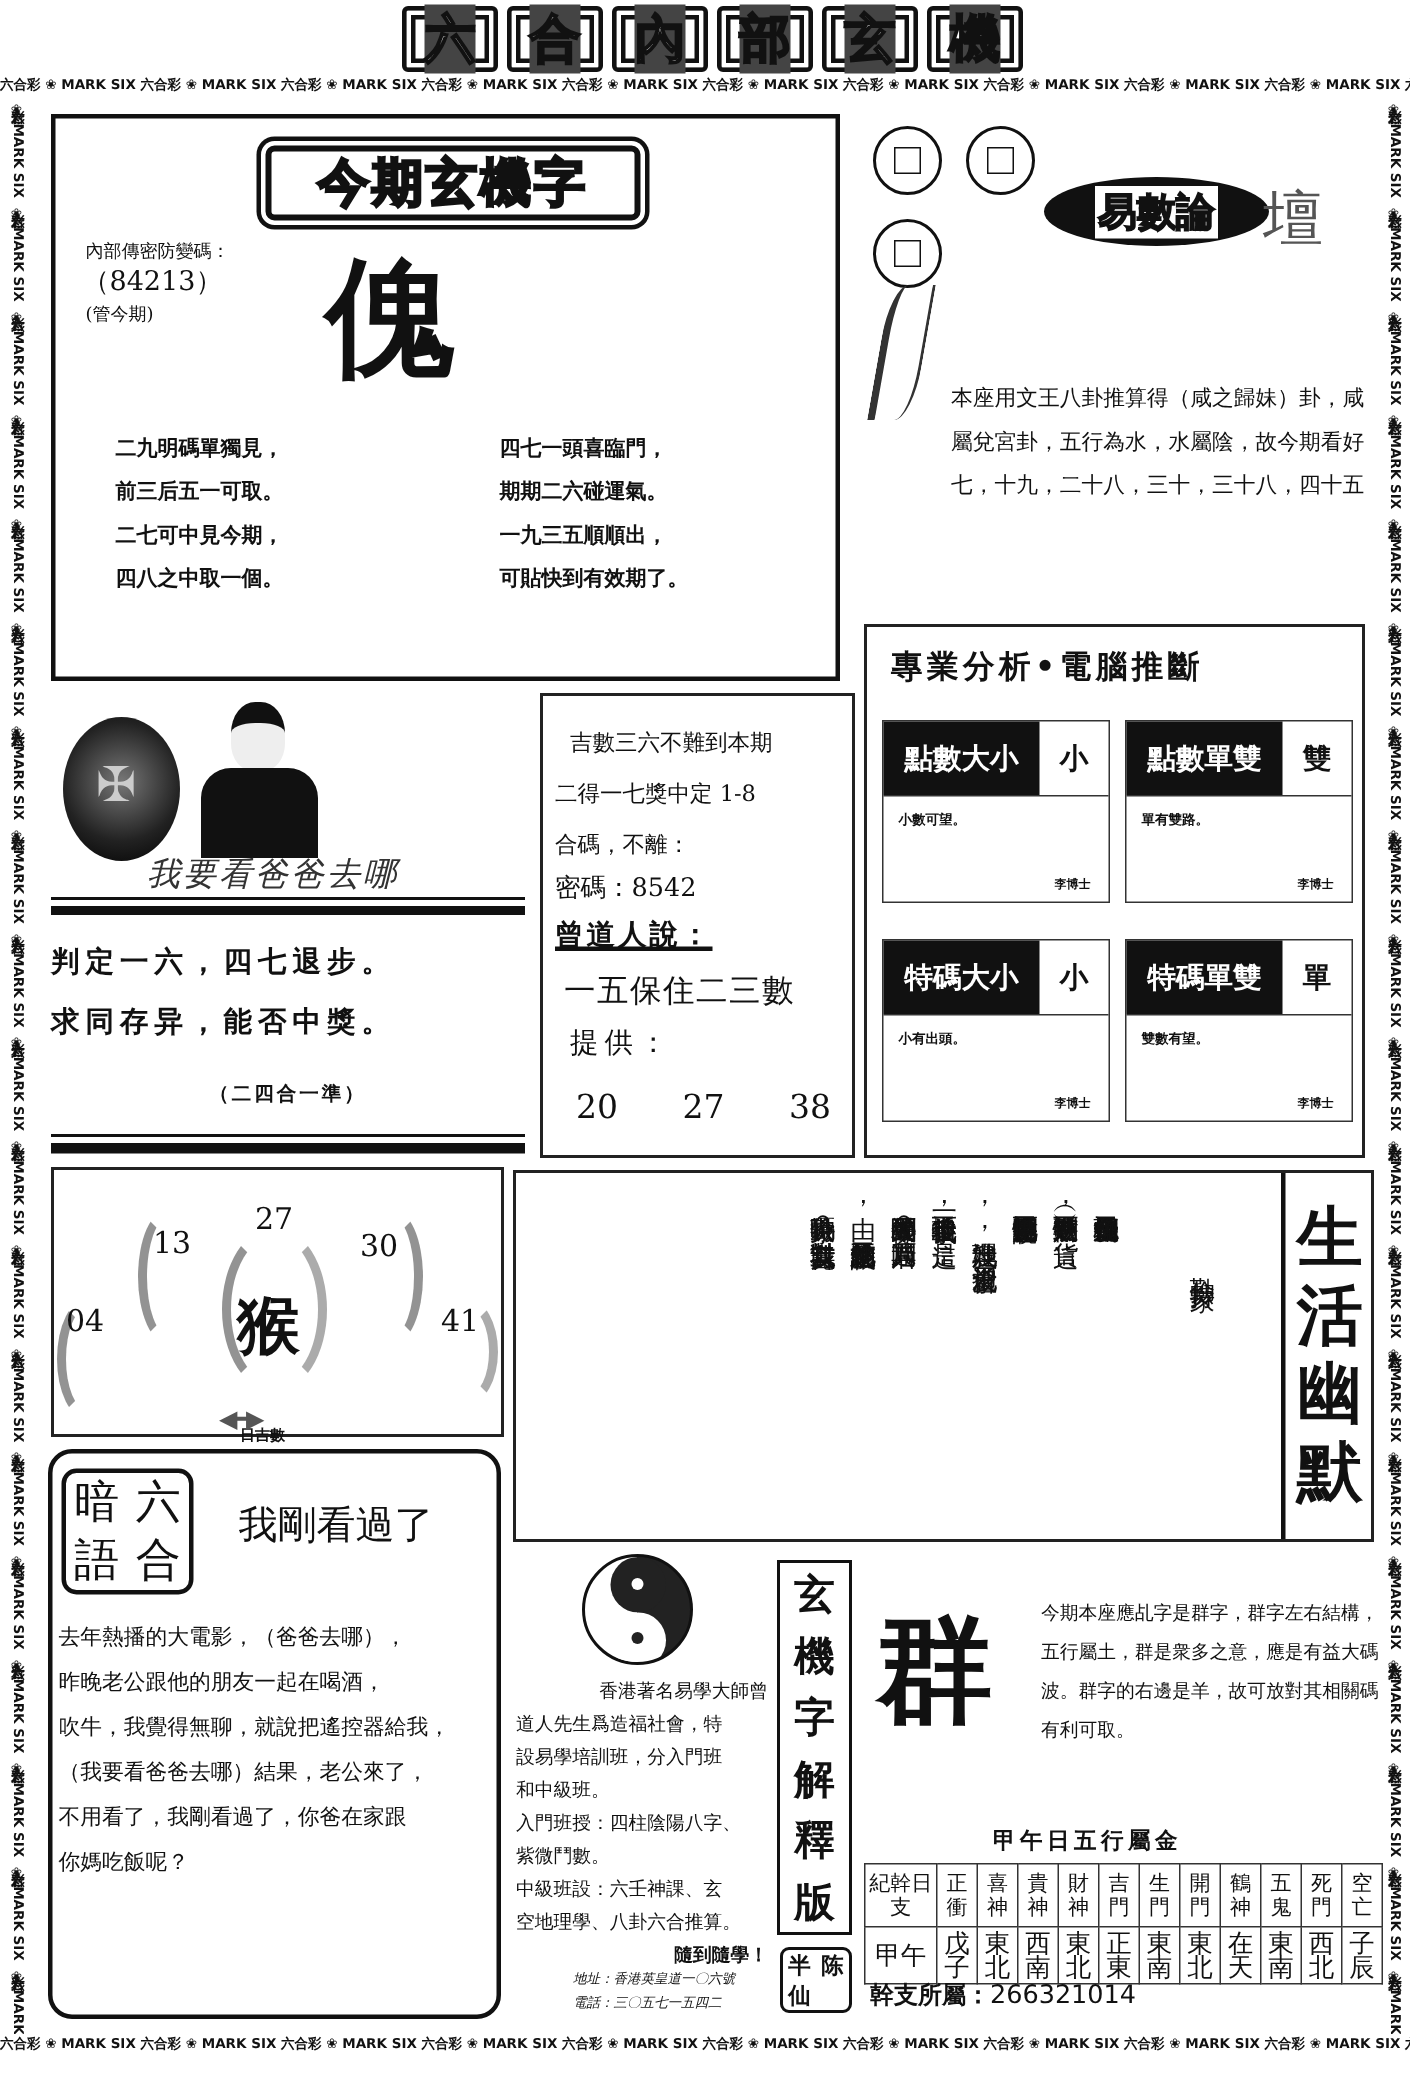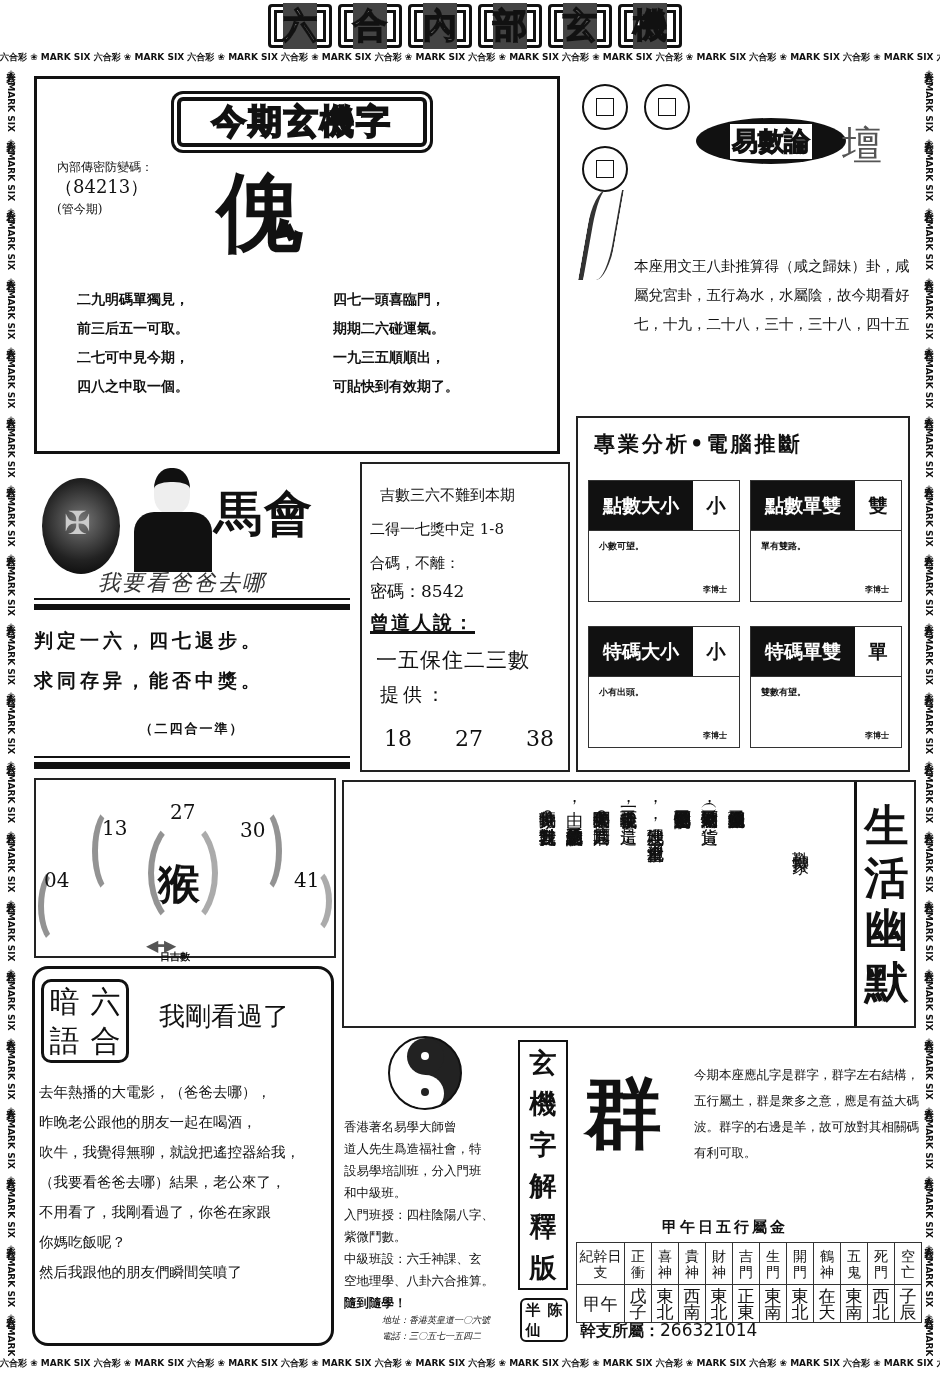--- a/index.html
+++ b/index.html
@@ -107,21 +107,21 @@
   .p8-body { left: 4px; top: 108px; width: 300px; font-size: 14.5px; line-height: 30px; white-space: nowrap; }
 
   
   .p9-yy { left: 388px; top: 1036px; width: 74px; height: 74px; border-radius: 50%; border: 2px solid #111;
     background: linear-gradient(90deg, #fff 50%, #222 50%); overflow: hidden; }
   .p9-yy::before { content: ""; position: absolute; left: 17px; top: 0; width: 37px; height: 37px; border-radius: 50%; background: #222; }
   .p9-yy::after { content: ""; position: absolute; left: 17px; top: 37px; width: 37px; height: 37px; border-radius: 50%; background: #fff; }
   .p9-dot1 { left: 421px; top: 1052px; width: 8px; height: 8px; border-radius: 50%; background: #fff; z-index: 2; }
   .p9-dot2 { left: 421px; top: 1088px; width: 8px; height: 8px; border-radius: 50%; background: #222; z-index: 2; }
   .p9-text { left: 344px; top: 1116px; width: 168px; font-size: 12.5px; line-height: 22px; }
-  .p9-text .c { text-align: left; }
+  .p9-text .c { text-align: right; }
   .p9-footer { left: 382px; top: 1312px; font-size: 9px; line-height: 16px; font-style: italic; }
 
   
   .p10 { left: 518px; top: 1040px; width: 50px; height: 250px; border: 2px solid #111; display: flex; flex-direction: column; align-items: center; justify-content: space-around; font-family: "DejaVu Sans", sans-serif; font-weight: bold; font-size: 27px; }
   .p10-seal { left: 520px; top: 1298px; width: 48px; height: 44px; border: 2px solid #111; border-radius: 6px; display: grid; grid-template-columns: 1fr 1fr; font-family: "DejaVu Sans", sans-serif; font-size: 15px; font-weight: bold; line-height: 20px; text-align: center; }
 
   
   .p11-char { left: 584px; top: 1062px; font-family: "DejaVu Serif", serif; font-weight: bold; font-size: 78px; }
   .p11-text { left: 694px; top: 1062px; width: 226px; font-size: 12.5px; line-height: 26px; }
 
@@ -231,41 +231,40 @@
     <div class="card-sign">李博士</div>
   </div>
 </div>
 
 <div class="abs p4">
   <div class="abs p4-emblem"></div>
   <div class="abs p4-person">
     <div class="p4-head"></div>
       <div class="p4-body"></div>
   </div>
-  <div class="abs p4-mahui">馬會</div>
   <div class="abs p4-subtitle">我要看爸爸去哪</div>
   <div class="abs p4-rule1"></div>
   <div class="abs p4-rule2"></div>
   <div class="abs p4-poem" style="top:168px">判定一六，四七退步。</div>
   <div class="abs p4-poem" style="top:208px">求同存异，能否中獎。</div>
   <div class="abs p4-note">（二四合一準）</div>
   <div class="abs p4-rule3"></div>
   <div class="abs p4-rule4"></div>
 </div>
 
 <div class="abs p5">
   <div class="abs p5-line" style="top:22px; left:18px">吉數三六不難到本期</div>
   <div class="abs p5-line" style="top:56px">二得一七獎中定 1-8</div>
   <div class="abs p5-line" style="top:90px">合碼，不離：</div>
   <div class="abs p5-line" style="top:116px; font-size:17px">密碼：8542</div>
   <div class="abs p5-heading">曾道人說：</div>
   <div class="abs p5-big">一五保住二三數</div>
   <div class="abs p5-provide">提供：</div>
   <div class="abs p5-nums">
-    <span>18</span>
+    <span>20</span>
     <span>27</span>
     <span>38</span>
   </div>
 </div>
 
 <div class="abs p6">
   <div class="petal" style="left:2px; top:86px; width:40px; height:80px"></div>
   <div class="petal" style="left:56px; top:26px; width:40px; height:90px"></div>
   <div class="petal" style="left:112px; top:38px; width:70px; height:110px; border-right-color:#888"></div>
   <div class="petal" style="left:206px; top:26px; width:40px; height:90px; border-left-color:transparent; border-right-color:#666"></div>
@@ -308,21 +307,20 @@
       <span>合</span>
   </div>
   <div class="abs p8-title">我剛看過了</div>
   <div class="abs p8-body">
     <div>去年熱播的大電影，（爸爸去哪），</div>
     <div>昨晚老公跟他的朋友一起在喝酒，</div>
     <div>吹牛，我覺得無聊，就說把遙控器給我，</div>
     <div>（我要看爸爸去哪）結果，老公來了，</div>
     <div>不用看了，我剛看過了，你爸在家跟</div>
     <div>你媽吃飯呢？</div>
-    <div>然后我跟他的朋友們瞬間笑噴了</div>
   </div>
 </div>
 
 <div class="abs p9-yy"></div>
 <div class="abs p9-dot1"></div>
 <div class="abs p9-dot2"></div>
 <div class="abs p9-text">
   <div class="c">香港著名易學大師曾</div>
   <div>道人先生爲造福社會，特</div>
   <div>設易學培訓班，分入門班</div>

